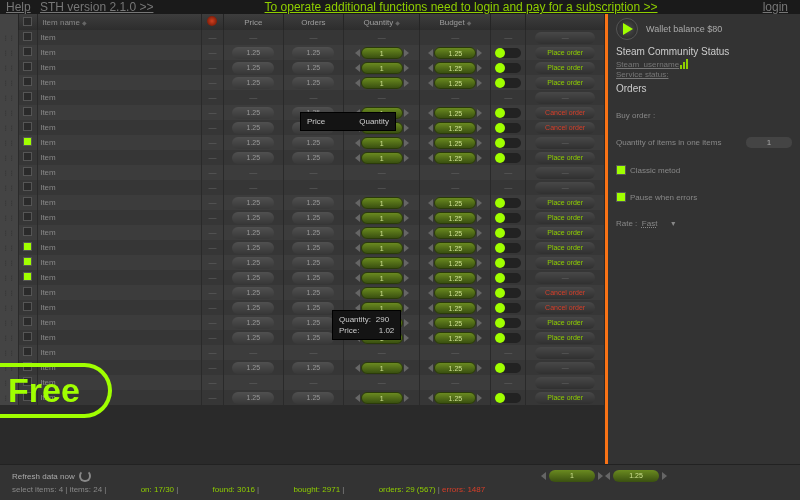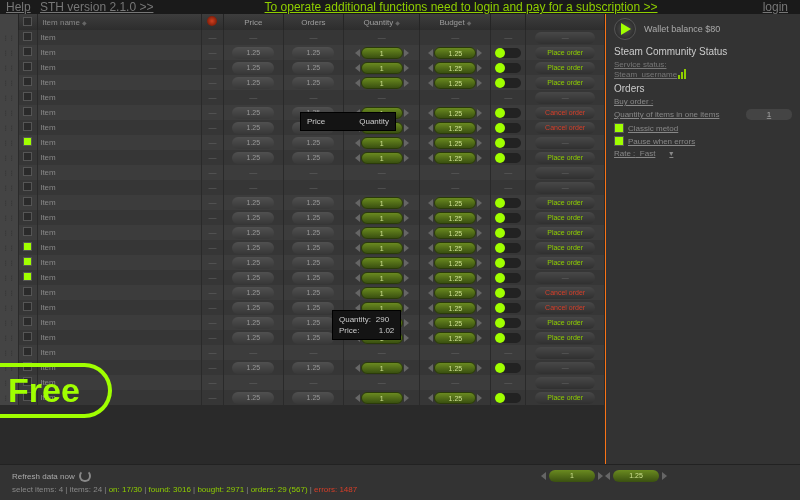--- a/index.html
+++ b/index.html
@@ -17,21 +17,21 @@
     --pill:#404040;
     --pill2:#4a4a4a;
   }
   *{box-sizing:border-box;font-family:Verdana,Geneva,sans-serif;}
   html,body{margin:0;padding:0;background:var(--bg);color:var(--fg);font-size:10px;width:800px;height:500px;overflow:hidden;}
   .topbar{height:14px;background:var(--dark);display:flex;align-items:center;padding:0 6px;font-size:12px;justify-content:space-between;}
   .topbar .left a,.topbar .right a{color:var(--fg-dim);text-decoration:underline;margin-right:6px;}
   .topbar .center a{color:var(--accent);text-decoration:underline;text-align:center;}
   .main{display:flex;height:450px;}
   .grid-area{flex:1;position:relative;display:flex;flex-direction:column;overflow:hidden;}
-  .sidebar{width:195px;background:var(--bg2);border-left:1px solid #f97316;padding:4px 8px;font-size:9px;}
+  .sidebar{width:195px;background:var(--bg2);border-left:3px solid #f97316;padding:4px 8px;font-size:9px;}
   .table{width:100%;border-collapse:collapse;}
   thead tr{background:linear-gradient(#3d3d3d,#2d2d2d);height:16px;}
   th{font-weight:normal;font-size:8px;color:var(--fg);padding:0 4px;text-align:center;border-right:1px solid #252525;}
   th.left{text-align:left;}
   tbody tr{height:15px;background:var(--row);}
   tbody tr:nth-child(even){background:var(--row-alt);}
   td{padding:0 2px;font-size:8px;text-align:center;border-right:1px solid #2a2a2a;vertical-align:middle;}
   td.left{text-align:left;}
   .handle{width:8px;background:#444;color:#222;font-size:6px;cursor:move;text-align:center;line-height:6px;}
   .chk{width:12px;}
@@ -54,34 +54,34 @@
   .sort{font-size:6px;color:#666;margin-left:2px;}
   .rec{width:10px;height:10px;border-radius:50%;background:radial-gradient(#d04020,#601000);display:inline-block;}
   .sidebar .play-row{display:flex;align-items:center;margin-bottom:6px;}
   .play-btn{width:22px;height:22px;border-radius:50%;background:radial-gradient(#505050,#202020);border:1px solid #555;display:flex;align-items:center;justify-content:center;margin-right:8px;cursor:pointer;}
   .play-btn .tri{width:0;height:0;border-top:6px solid transparent;border-bottom:6px solid transparent;border-left:10px solid var(--accent-bright);margin-left:2px;}
   .wallet{color:#aaa;font-size:9px;}
   .section-title{color:#ccc;font-size:10px;margin:4px 0 2px;}
   .link{color:var(--fg-dim);text-decoration:underline;font-size:8px;}
   .signal{float:right;width:12px;height:10px;}
   .signal span{display:inline-block;width:2px;background:var(--accent);margin-left:1px;}
-  .opt-row{display:flex;align-items:center;margin:3px 0;font-size:8px;color:#888;text-decoration:underline;}
+  .opt-row{display:flex;align-items:center;margin:17px 0;font-size:8px;color:#888;}
   .opt-row .pillin{margin-left:auto;min-width:46px;height:11px;border-radius:5px;background:#444;text-align:center;line-height:11px;color:#aaa;}
   .opt-row .chkbox{display:inline-block;width:10px;height:10px;border:1px solid #555;margin-right:4px;}
   .opt-row .chkbox.on{background:var(--accent-bright);}
   .tooltip{position:absolute;background:#141414;border:1px solid #000;color:#ccc;font-size:8px;padding:3px 6px;line-height:11px;font-family:monospace;pointer-events:none;}
   .free-badge{position:absolute;left:-8px;bottom:46px;border:4px solid var(--accent-bright);border-left:none;border-radius:0 34px 34px 0;padding:4px 28px 4px 16px;}
   .free-badge span{color:var(--accent-bright);font-size:34px;font-weight:bold;font-family:Arial,sans-serif;}
   .footer{height:36px;background:var(--bg2);border-top:1px solid #222;padding:2px 12px;font-size:8px;}
   .footer .row1{display:flex;align-items:center;height:18px;}
   .footer .row1 .spacer{flex:1;}
   .footer .ref{display:flex;align-items:center;cursor:pointer;color:#aaa;}
   .footer .ref .icon{width:12px;height:12px;border:2px solid #888;border-radius:50%;border-top-color:transparent;margin-left:4px;}
   .footer .row2{color:#888;}
-  .footer .row2 .g{color:var(--accent);}
+  .footer .row2 .g{color:var(--accent);margin-left:32px;}
   .footer .row2 .r{color:var(--red);}
   .footer .fp{display:inline-block;min-width:46px;height:12px;line-height:12px;border-radius:6px;background:linear-gradient(#6a8a20,#3a5010);color:#cde090;text-align:center;font-size:7px;margin:0 2px;}
   .footer .farrow{display:inline-block;width:0;height:0;border-top:4px solid transparent;border-bottom:4px solid transparent;margin:0 1px;vertical-align:middle;}
   .footer .farrow.l{border-right:5px solid #666;}
   .footer .farrow.r{border-left:5px solid #666;}
 </style>
 </head>
 <body>
 
 <div class="topbar">
@@ -429,25 +429,25 @@
   </div>
 
   <div class="sidebar">
     <div class="play-row">
       <div class="play-btn">
           <div class="tri"></div>
         </div>
       <div class="wallet">Wallet balance $80</div>
     </div>
     <div class="section-title">Steam Community Status</div>
-    <div><a class="link">Service status:</a></div>
     <div style="display:flex;align-items:center;">
       <a class="link">Steam_username</a>
       <div class="signal"><span style="height:4px"></span><span style="height:7px"></span><span style="height:10px"></span></div>
     </div>
+    <div><a class="link">Service status:</a></div>
     <div class="section-title">Orders</div>
     <div class="opt-row">Buy order :</div>
     <div class="opt-row">
       <span>Quantity of items in one items</span>
       <span class="pillin">1</span>
     </div>
     <div class="opt-row">
         <span class="chkbox on"></span>
         <span>Classic metod</span>
       </div>

